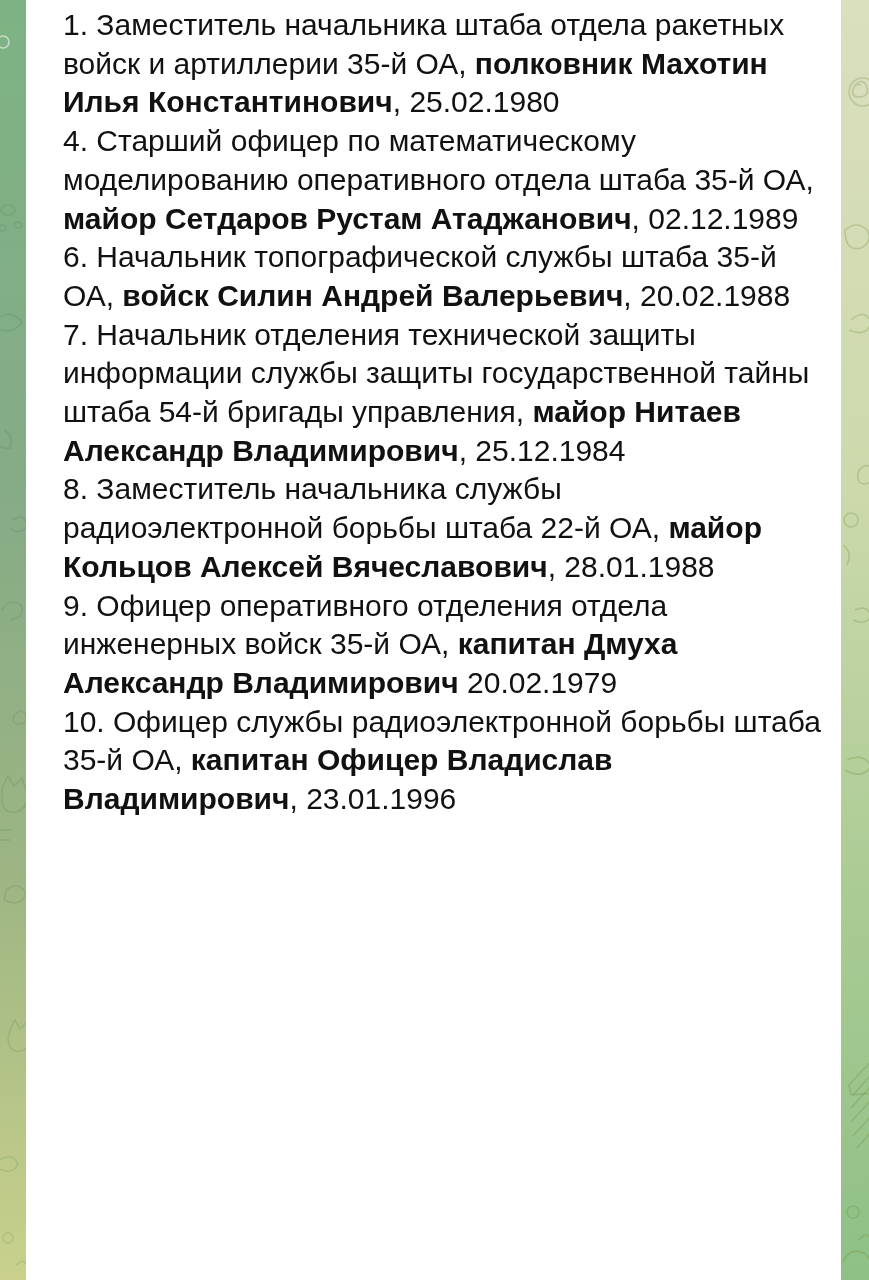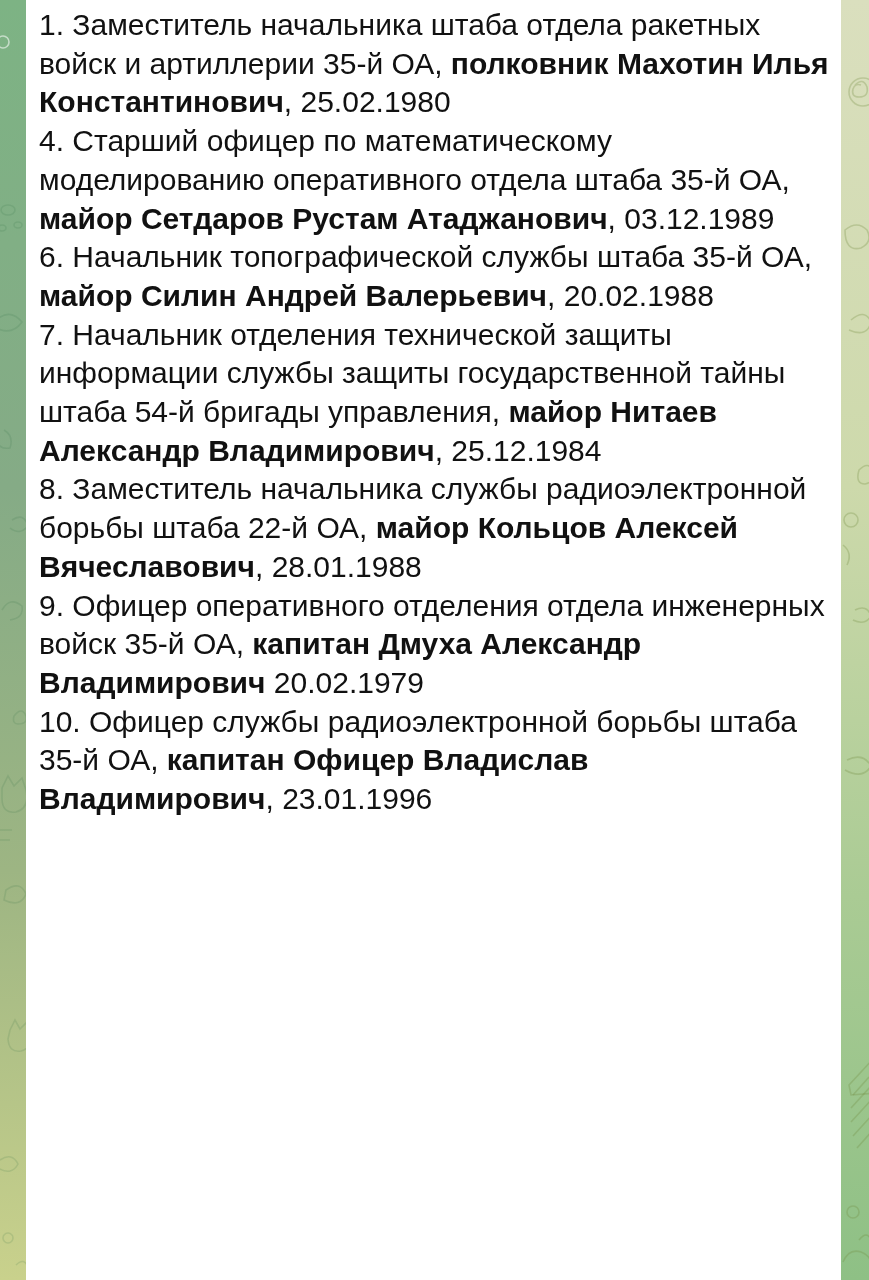--- a/index.html
+++ b/index.html
@@ -32,20 +32,21 @@
     box-sizing: border-box;
     padding: 6px 12px 0 13px;
   }
   .entry {
     font-size: 30px;
     line-height: 38.7px;
     color: #111111;
     font-weight: 400;
     letter-spacing: 0;
     word-spacing: 0;
+    margin-left: 24px;
   }
   .entry .bold { font-weight: 700; }
 </style>
 </head>
 <body>
 
 <div class="screen">
 
   <aside class="bg-strip left">
     <svg width="26" height="1280" viewBox="0 0 26 1280">
@@ -66,22 +67,22 @@
         <path d="M0 1160 q12 -8 18 4 q-6 12 -20 4"></path>
         <circle cx="8" cy="1238" r="5"></circle>
         <path d="M16 1265 q8 -8 12 2"></path>
       </g>
     </svg>
   </aside>
 
   <main class="message-body">
     <div id="entries-list">
         <div class="entry"><span>1. Заместитель начальника штаба отдела ракетных войск и артиллерии 35-й ОА, </span><span class="bold">полковник Махотин Илья Константинович</span><span>, 25.02.1980</span></div>
-        <div class="entry"><span>4. Старший офицер по математическому моделированию оперативного отдела штаба 35-й ОА, </span><span class="bold">майор Сетдаров Рустам Атаджанович</span><span>, 03.12.1989</span></div>
-        <div class="entry"><span>6. Начальник топографической службы штаба 35-й ОА, </span><span class="bold">майор Силин Андрей Валерьевич</span><span>, 20.02.1988</span></div>
+        <div class="entry"><span>4. Старший офицер по математическому моделированию оперативного отдела штаба 35-й ОА, </span><span class="bold">майор Сетдаров Рустам Атаджанович</span><span>, 02.12.1989</span></div>
+        <div class="entry"><span>6. Начальник топографической службы штаба 35-й ОА, </span><span class="bold">войск Силин Андрей Валерьевич</span><span>, 20.02.1988</span></div>
         <div class="entry"><span>7. Начальник отделения технической защиты информации службы защиты государственной тайны штаба 54-й бригады управления, </span><span class="bold">майор Нитаев Александр Владимирович</span><span>, 25.12.1984</span></div>
         <div class="entry"><span>8. Заместитель начальника службы радиоэлектронной борьбы штаба 22-й ОА, </span><span class="bold">майор Кольцов Алексей Вячеславович</span><span>, 28.01.1988</span></div>
         <div class="entry"><span>9. Офицер оперативного отделения отдела инженерных войск 35-й ОА, </span><span class="bold">капитан Дмуха Александр Владимирович</span><span> 20.02.1979</span></div>
         <div class="entry"><span>10. Офицер службы радиоэлектронной борьбы штаба 35-й ОА, </span><span class="bold">капитан Офицер Владислав Владимирович</span><span>, 23.01.1996</span></div>
       </div>
   </main>
 
   <aside class="bg-strip right">
     <svg width="28" height="1280" viewBox="0 0 28 1280">
       <g fill="none" stroke="#6e8a3c" stroke-opacity="0.28" stroke-width="1.6">

